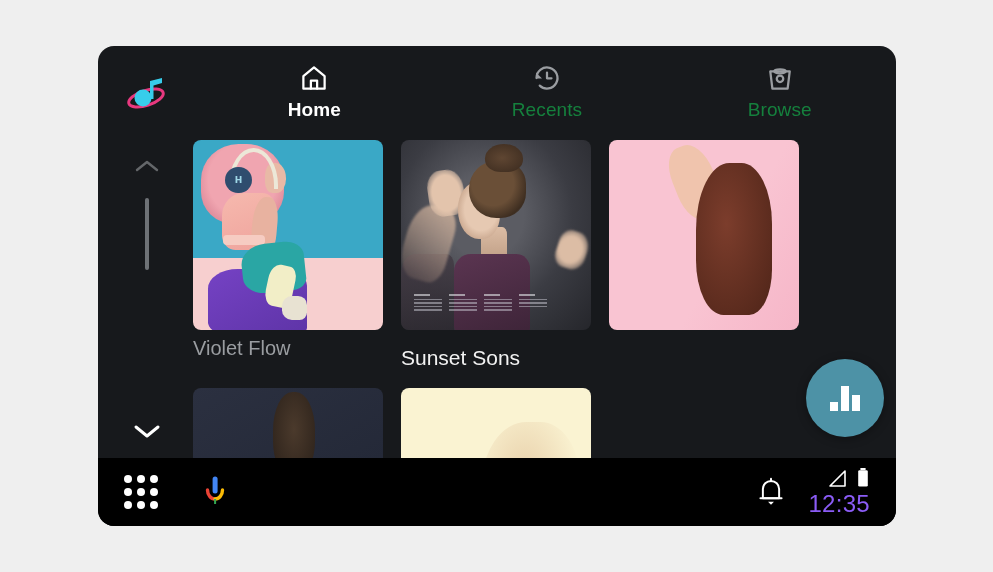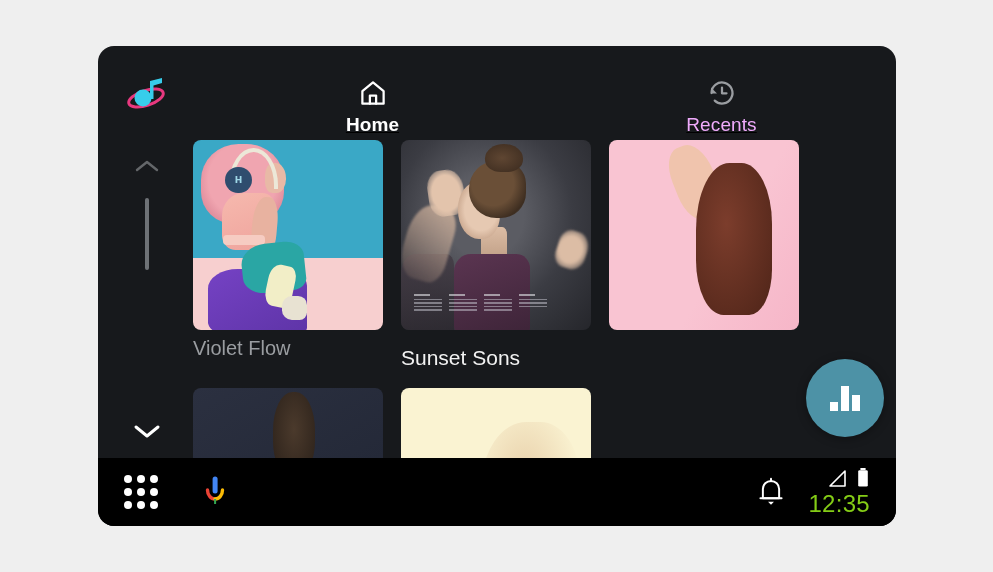--- a/index.html
+++ b/index.html
@@ -19,39 +19,39 @@
     width: 798px; height: 480px;
     background: #17191c;
     border-radius: 16px;
     overflow: hidden;
   }
 
   
   .topnav {
     position: absolute; left: 0; top: 0;
     width: 798px; height: 90px;
-    display: flex; align-items: flex-end; text-decoration: underline;
+    display: flex; align-items: flex-start;
   }
   .logo-wrap {
     width: 96px; height: 90px;
     display: flex; align-items: center; justify-content: center;
     padding-top: 6px;
   }
   .tabs { display: flex; flex: 1; padding-left: 4px; }
   .tab {
     flex: 1;
     display: flex; flex-direction: column; align-items: center;
     padding-top: 16px;
     cursor: pointer;
   }
   .tab .ticon { height: 32px; display: flex; align-items: center; justify-content: center; }
   .tab .tlabel {
     margin-top: 5px;
     font-size: 19px;
-    color: #f0abfc;
+    color: #15803d;
     letter-spacing: .1px;
   }
   .tab.active .tlabel { color: #ffffff; font-weight: bold; }
   .tab.active svg { stroke: #ffffff; }
 
   
   .rail {
     position: absolute; left: 28px; top: 96px;
     width: 42px; height: 316px;
     display: flex; flex-direction: column; align-items: center;
@@ -347,21 +347,21 @@
   }
   .apps-grid span { width: 8px; height: 8px; border-radius: 50%; background: #ffffff; }
   .mic-btn { margin-left: 42px; cursor: pointer; display: flex; }
   .sys-right {
     margin-left: auto; margin-right: 26px;
     display: flex; align-items: center; gap: 22px;
   }
   .bell { cursor: pointer; display: flex; }
   .status-stack { display: flex; flex-direction: column; align-items: flex-end; gap: 1px; }
   .status-icons { display: flex; align-items: flex-end; gap: 8px; }
-  .clock { font-size: 24px; color: #84cc16; letter-spacing: .3px; }
+  .clock { font-size: 24px; color: #8b5cf6; letter-spacing: .3px; }
 </style>
 </head>
 <body>
 
 <div class="stage">
 
   <div class="device">
 
     <div class="topnav">
 
@@ -390,20 +390,30 @@
           <span class="ticon">
             <svg width="30" height="30" viewBox="0 0 24 24" fill="none" stroke="#9a9da1" stroke-width="1.8" stroke-linecap="round" stroke-linejoin="round">
               <path d="M3.6 12 A8.4 8.4 0 1 1 6.2 18.1"></path>
               <path d="M3.2 7.6 L3.2 12.4 L8 12.4 Z" fill="#9a9da1" stroke="none"></path>
               <path d="M12 7.6 L12 12.2 L15.6 12.2"></path>
             </svg>
           </span>
           <span class="tlabel">Recents</span>
         </div>
 
+        <div class="tab">
+          <span class="ticon">
+            <svg width="30" height="30" viewBox="0 0 24 24" fill="none" stroke="#9a9da1" stroke-width="1.8" stroke-linecap="round" stroke-linejoin="round">
+              <path d="M4.2 6.6 L19.8 6.6 L18.1 20.4 L5.9 20.4 Z"></path>
+              <ellipse cx="12" cy="6.6" rx="4.6" ry="1.6"></ellipse>
+              <circle cx="12" cy="12.6" r="2.6"></circle>
+            </svg>
+          </span>
+          <span class="tlabel">Browse</span>
+        </div>
 
 
       </div>
     </div>
 
     <div class="rail">
       <span class="chev-up">
         <svg width="26" height="16" viewBox="0 0 26 16" fill="none" stroke="#cfd2d5" stroke-width="2.4" stroke-linecap="round" stroke-linejoin="round">
           <path d="M3 12 L13 4 L23 12"></path>
         </svg>

